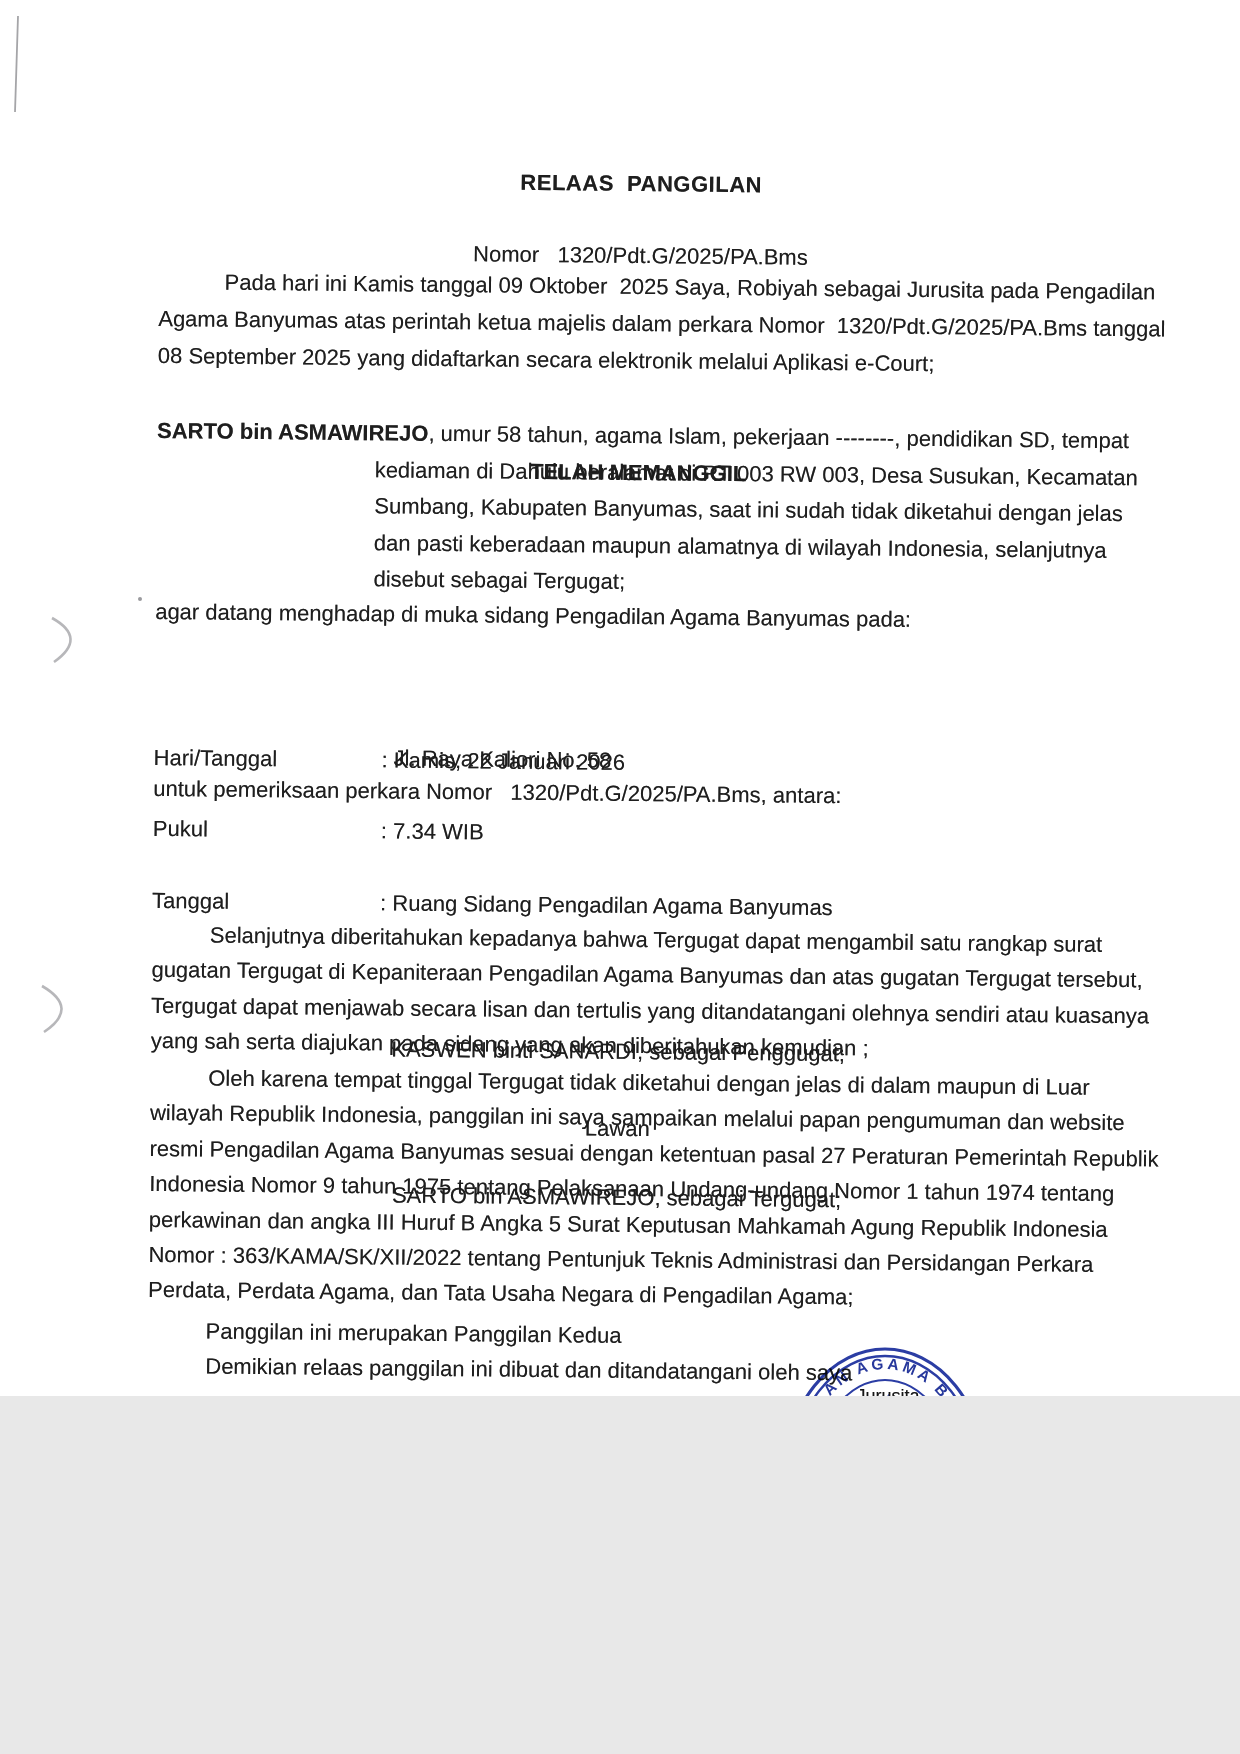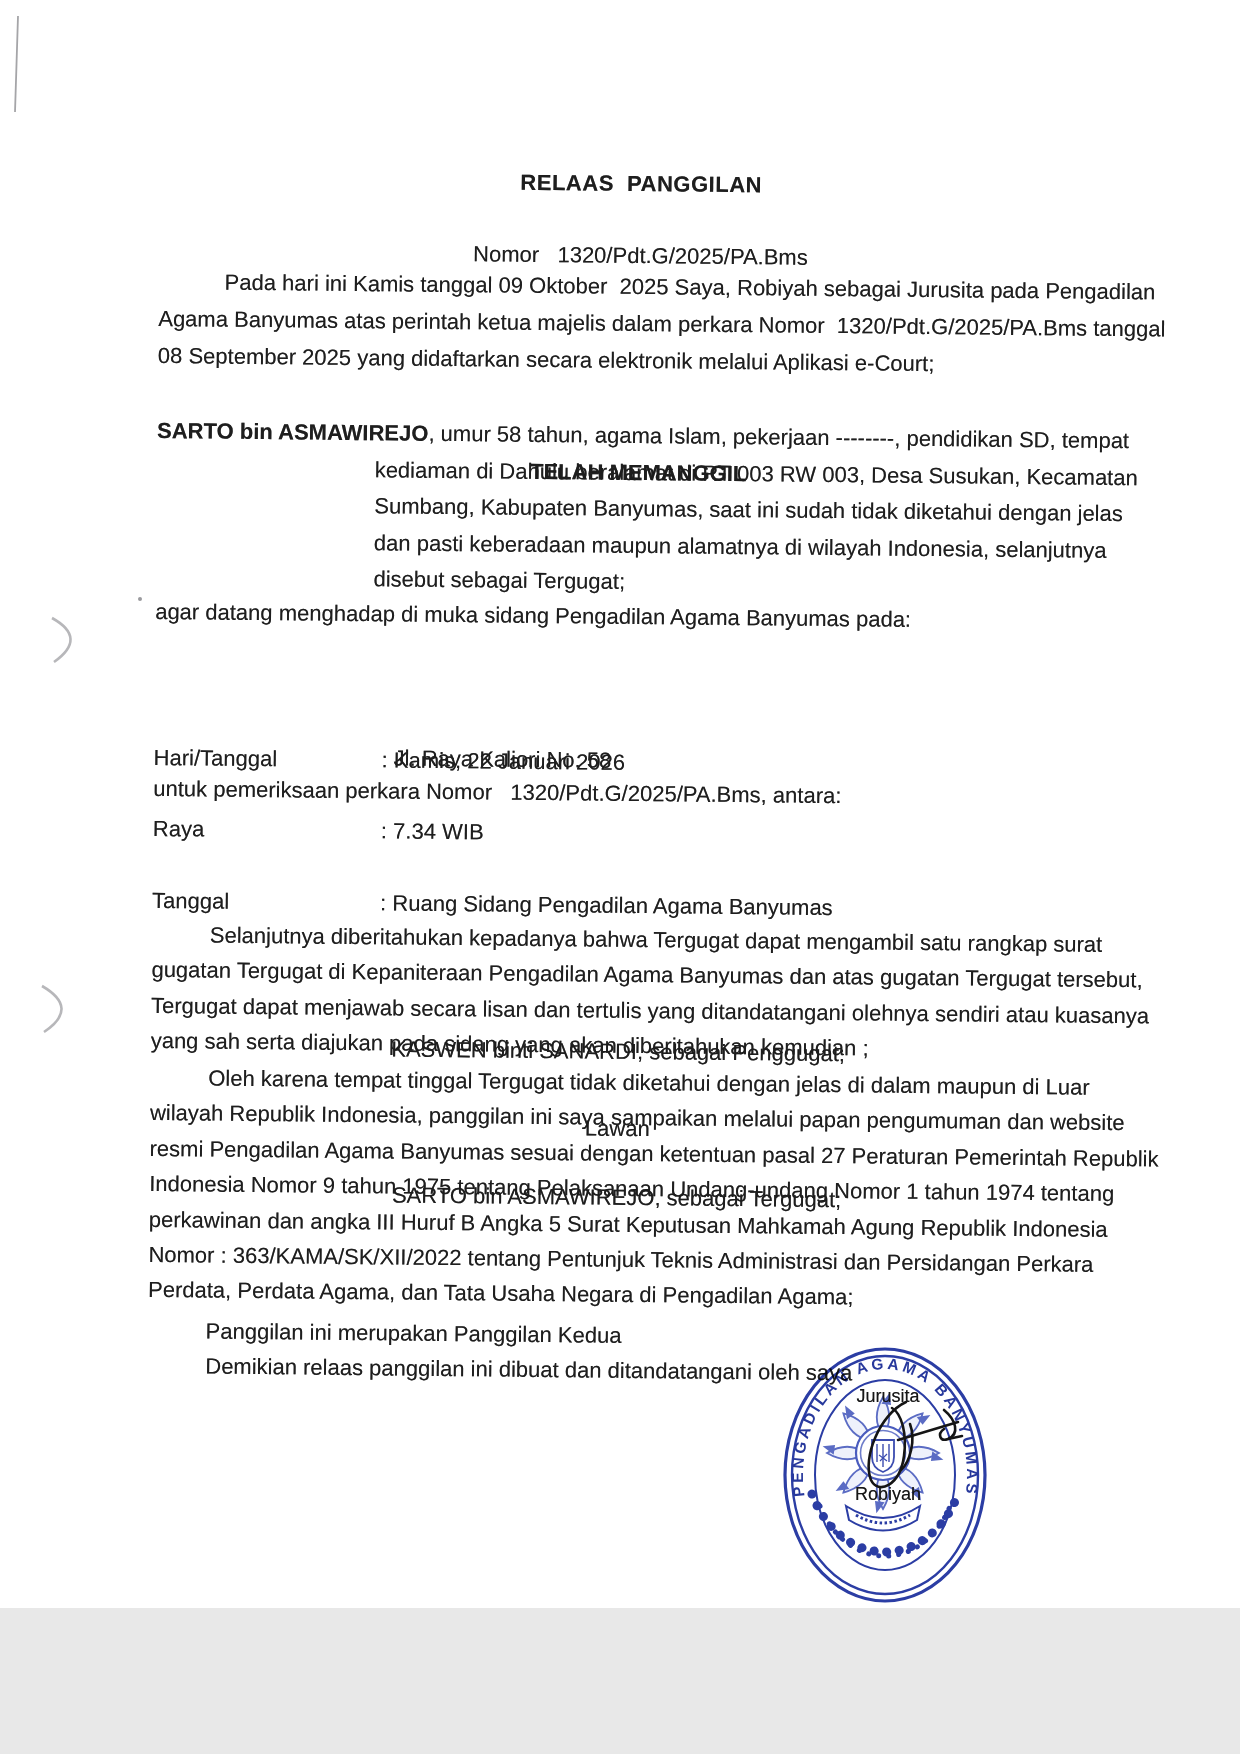--- a/index.html
+++ b/index.html
@@ -1,16 +1,16 @@
 <!DOCTYPE html>
 <html><head>
 <meta charset="utf-8">
 <style>
   html,body{margin:0;padding:0;background:#e8e8e8;}
-  .page{position:relative;width:1240px;height:1608px;background:#ffffff;overflow:hidden;
+  .page{position:relative;width:1240px;height:1396px;background:#ffffff;overflow:hidden;
         font-family:"Liberation Sans","DejaVu Sans",sans-serif;color:#1e1e1e;}
   .content{position:absolute;left:160px;top:155px;width:915px;
            transform:rotate(0.6deg);transform-origin:0 0;
            font-size:22px;line-height:36.5px;
            text-shadow:0 0 0.6px rgba(20,20,20,0.55);}
   .b{position:absolute;width:915px;}
   .center{text-align:center;}
   .bold{font-weight:bold;}
   .it{}
   .jline{text-align:justify;text-align-last:justify;white-space:nowrap;}
@@ -62,21 +62,21 @@
       <div class="jlast cont">disebut sebagai Tergugat;</div>
     </div>
 
     <div class="b" style="top:439px;">agar datang menghadap di muka sidang Pengadilan Agama Banyumas pada:</div>
 
     <div class="b row" style="top:475px;">
       <span>Hari/Tanggal</span>
       <span class="val">: Kamis, 22 Januari 2026</span>
     </div>
     <div class="b row" style="top:510px;">
-      <span>Raya</span>
+      <span>Pukul</span>
       <span class="val">: 7.34 WIB</span>
     </div>
     <div class="b row" style="top:545px;">
       <span>Tanggal</span>
       <span class="val">: Ruang Sidang Pengadilan Agama Banyumas</span>
     </div>
     <div class="b addr2" style="top:583px;">Jl. Raya Kaliori No. 58</div>
 
     <div class="b" style="top:616px;">untuk pemeriksaan perkara Nomor&nbsp;&nbsp; 1320/Pdt.G/2025/PA.Bms, antara:</div>
 

